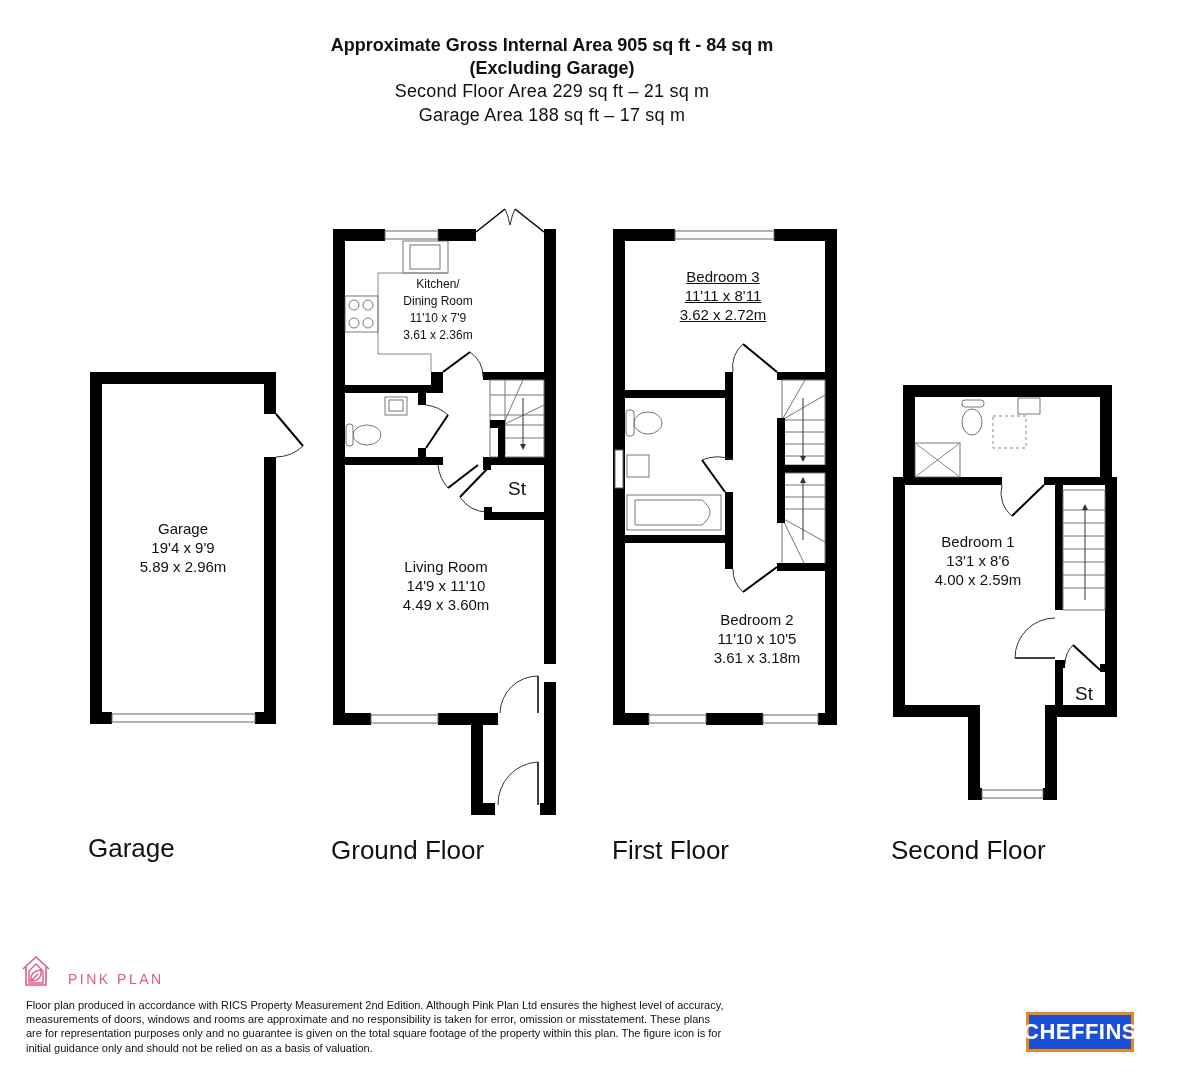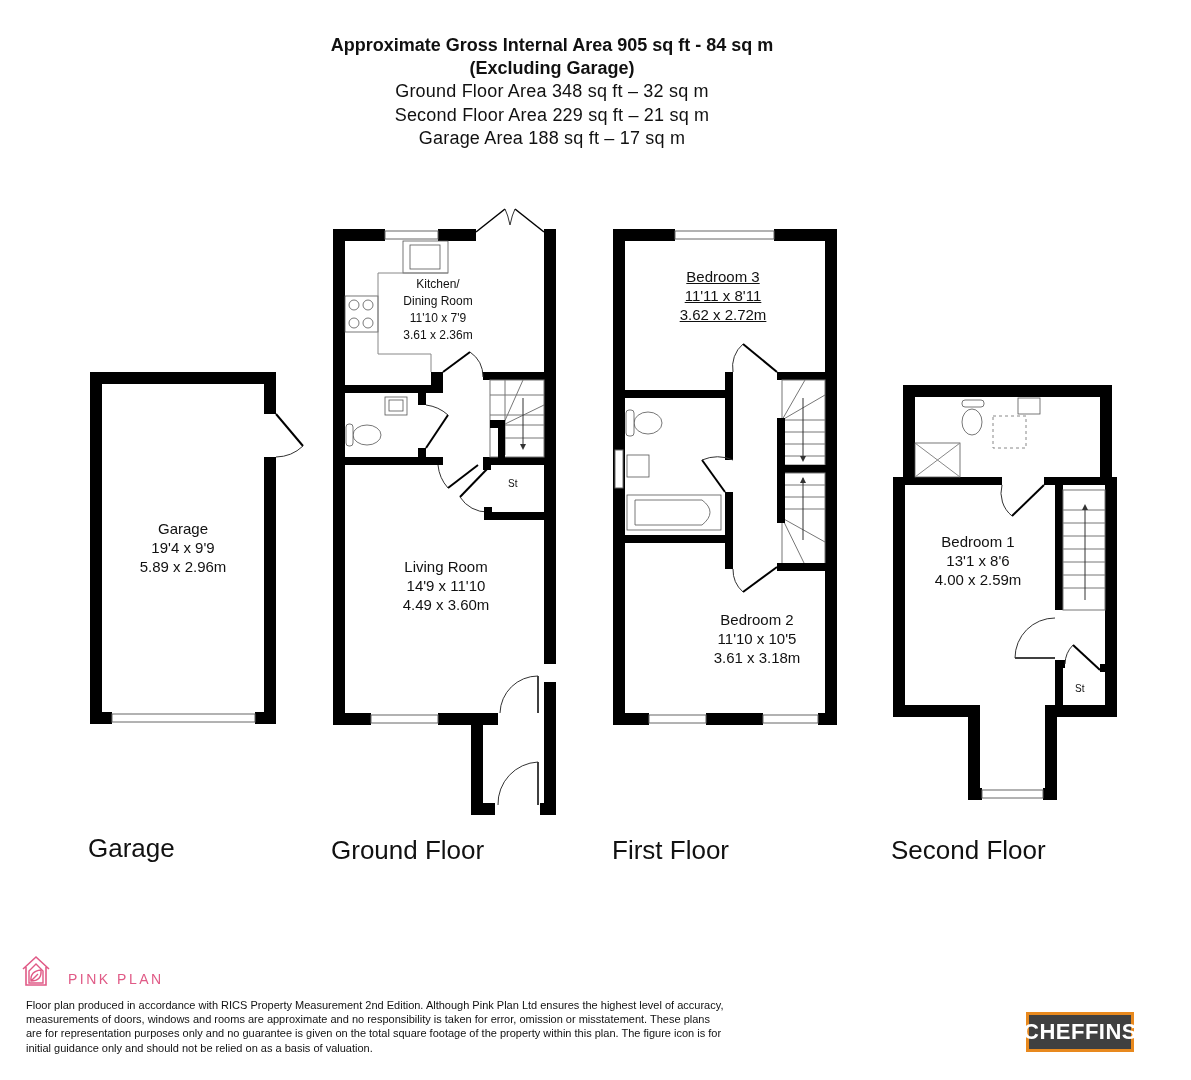--- a/index.html
+++ b/index.html
@@ -8,34 +8,33 @@
   .header .bold { font-weight:bold; font-size:18px; line-height:23px; }
   .header .line { font-size:18px; line-height:23.5px; letter-spacing:0.2px; }
   svg.plan { position:absolute; left:0; top:0; }
   .wall { fill:#000; }
   .thin { fill:none; stroke:#222; stroke-width:1; }
   .fx { fill:#fff; stroke:#555; stroke-width:0.8; }
   .door { fill:none; stroke:#000; stroke-width:3; }
   .arc { fill:none; stroke:#333; stroke-width:1; }
   .win { fill:#fff; stroke:#666; stroke-width:1; }
   .room-label { position:absolute; text-align:center; font-size:15px; line-height:19px; transform:translateX(-50%); white-space:nowrap; }
-  .st-label { position:absolute; font-size:10px; }
+  .st-label { position:absolute; font-size:19px; }
   .floor-label { position:absolute; font-size:26px; font-weight:normal; white-space:nowrap; }
   .brand { position:absolute; left:20px; top:955px; display:flex; align-items:flex-end; gap:16px; }
   .brand-text { color:#e05a86; font-size:14px; letter-spacing:2.5px; }
   .disclaimer { position:absolute; left:26px; top:998px; width:700px; font-size:11px; line-height:14.2px; color:#111; }
-  .cheffins { position:absolute; left:1026px; top:1012px; width:108px; height:40px; background:#404040; border:3px solid #e8891e; box-sizing:border-box; color:#fff; font-weight:bold; font-size:22px; display:flex; align-items:center; justify-content:center; letter-spacing:0.5px; }
+  .cheffins { position:absolute; left:1026px; top:1012px; width:108px; height:40px; background:#1d4ed8; border:3px solid #e8891e; box-sizing:border-box; color:#fff; font-weight:bold; font-size:22px; display:flex; align-items:center; justify-content:center; letter-spacing:0.5px; }
 </style>
 </head>
 <body>
 
 <div class="header">
   <div class="bold">Approximate Gross Internal Area 905 sq ft - 84 sq m</div>
   <div class="bold">(Excluding Garage)</div>
-  <div class="line">Ground Floor Area 348 sq ft – 32 sq m</div>
   <div class="line">Second Floor Area 229 sq ft – 21 sq m</div>
   <div class="line">Garage Area 188 sq ft – 17 sq m</div>
 </div>
 
 <svg class="plan" width="1191" height="1080" viewBox="0 0 1191 1080">
 
   <g>
     <rect class="wall" x="90" y="372" width="186" height="12"></rect>
     <rect class="wall" x="90" y="372" width="12" height="352"></rect>
     <rect class="wall" x="264" y="372" width="12" height="42"></rect>

